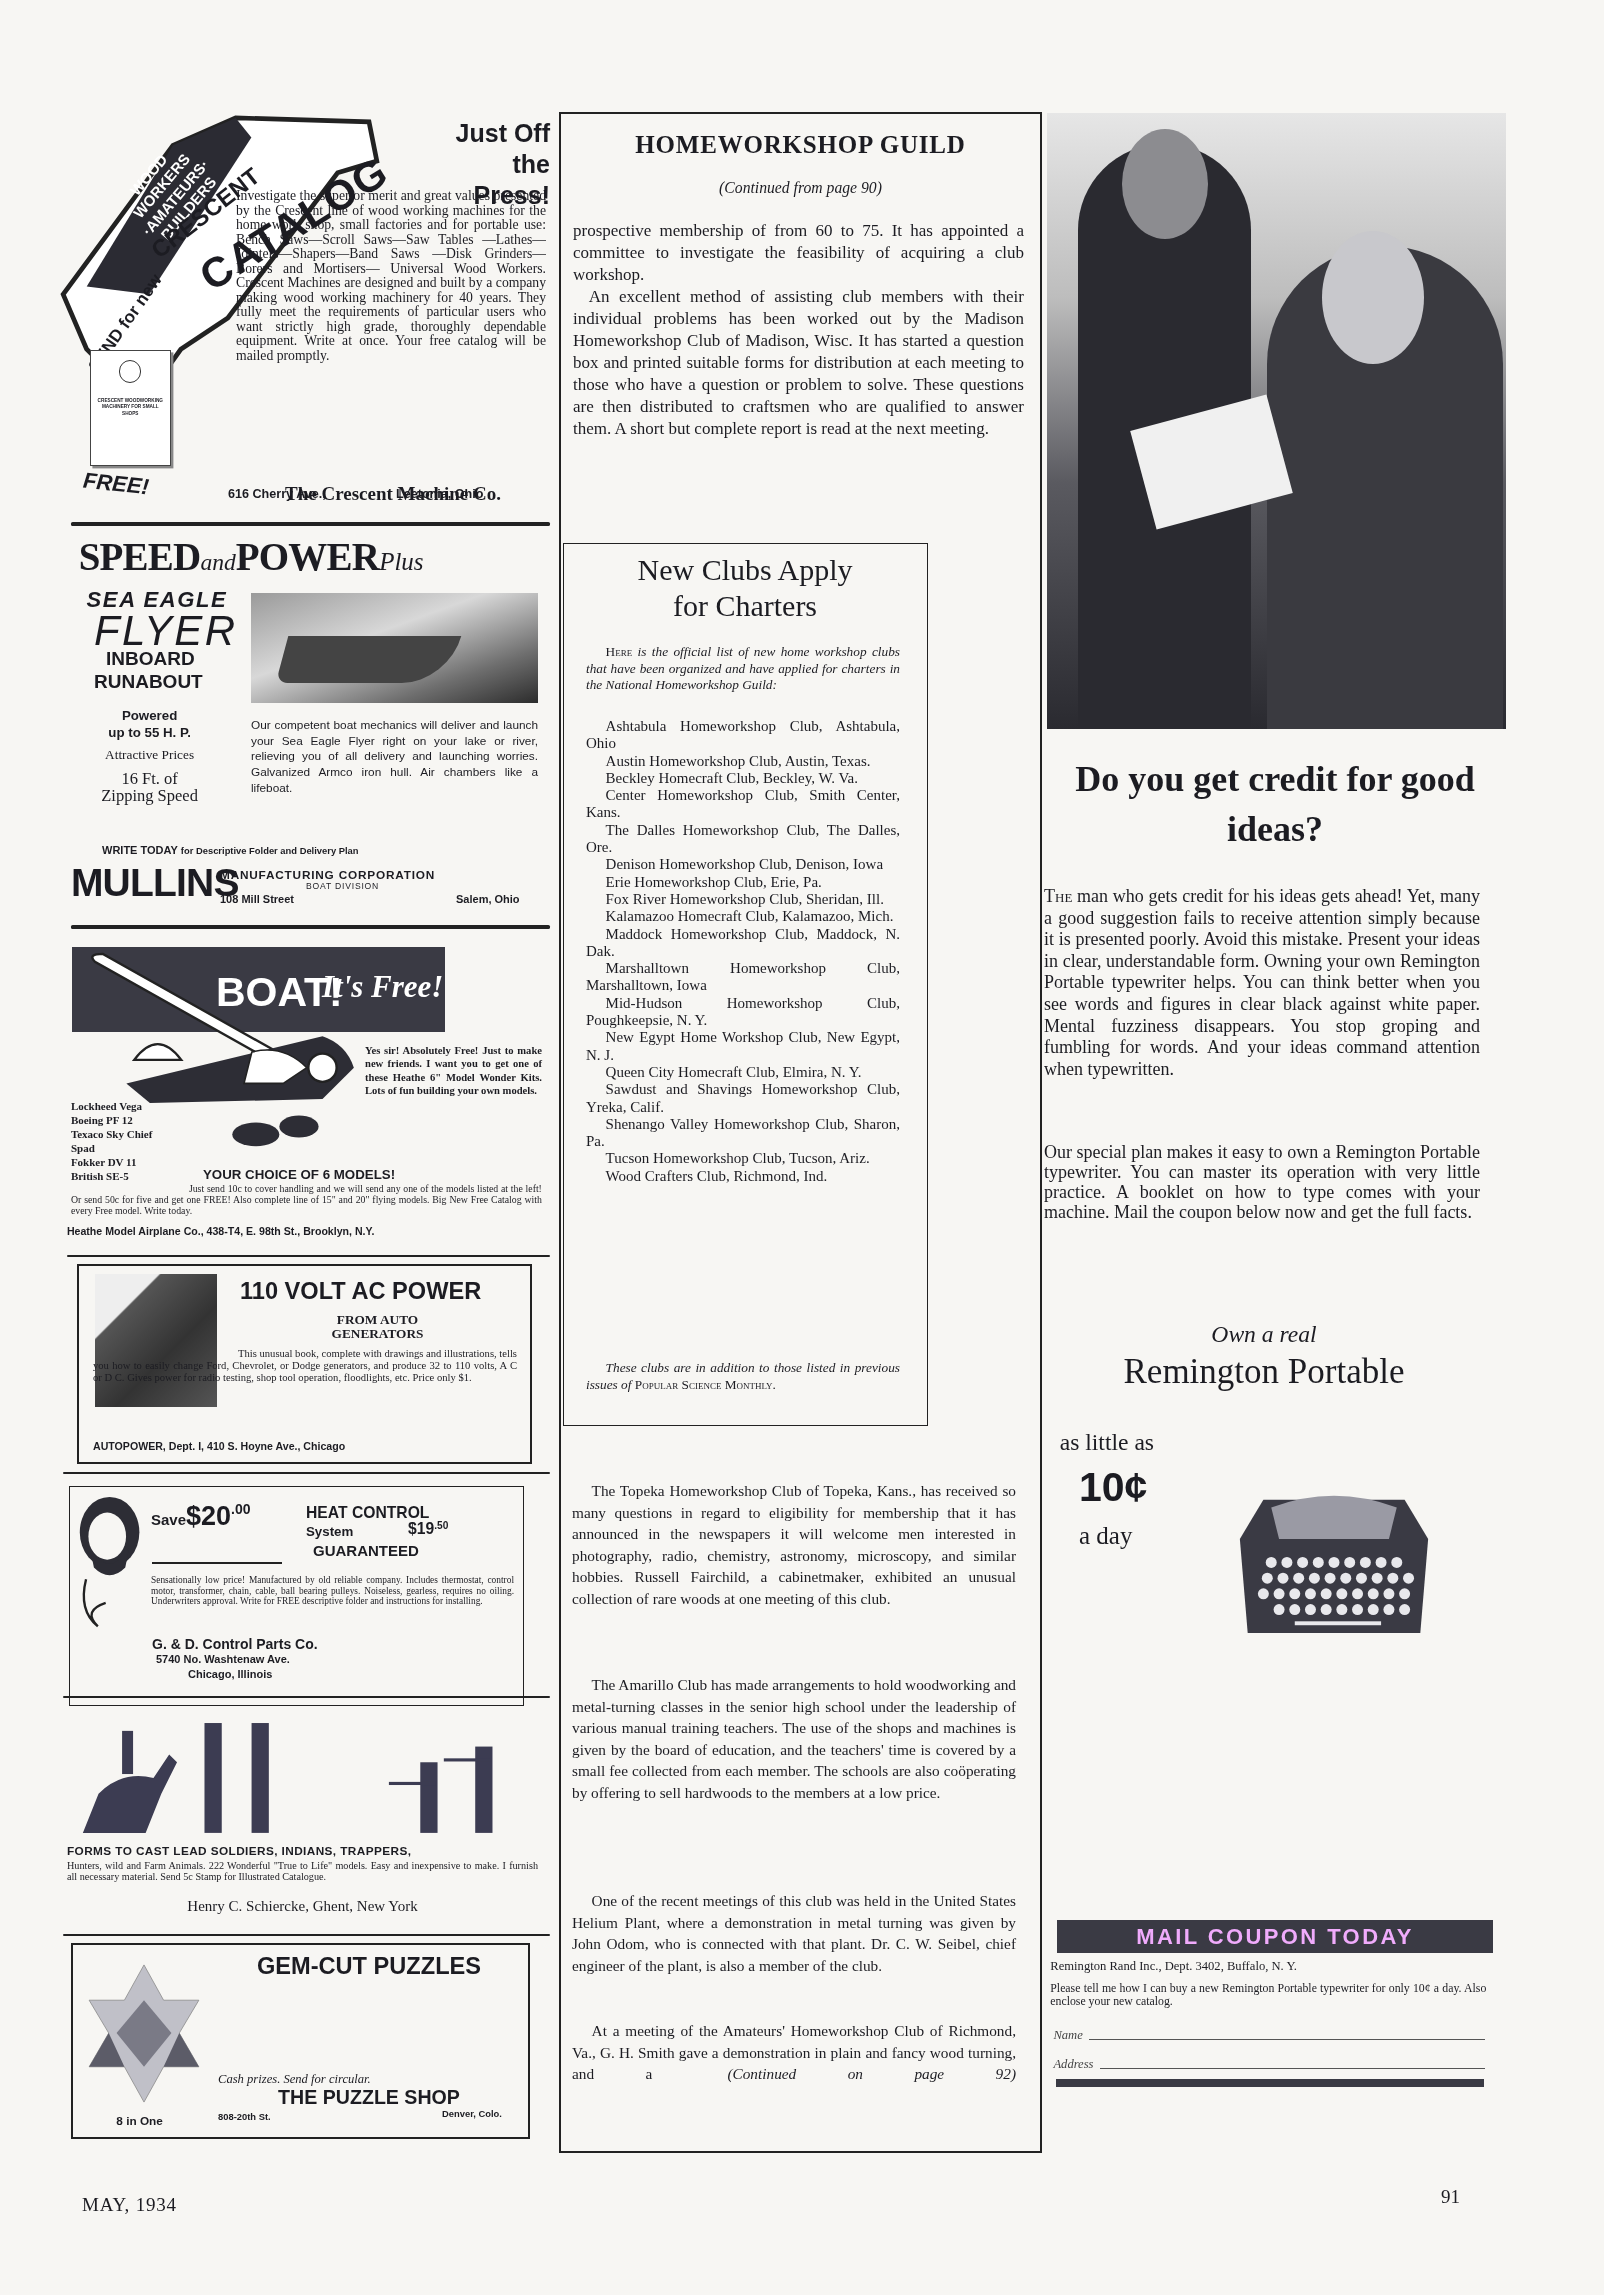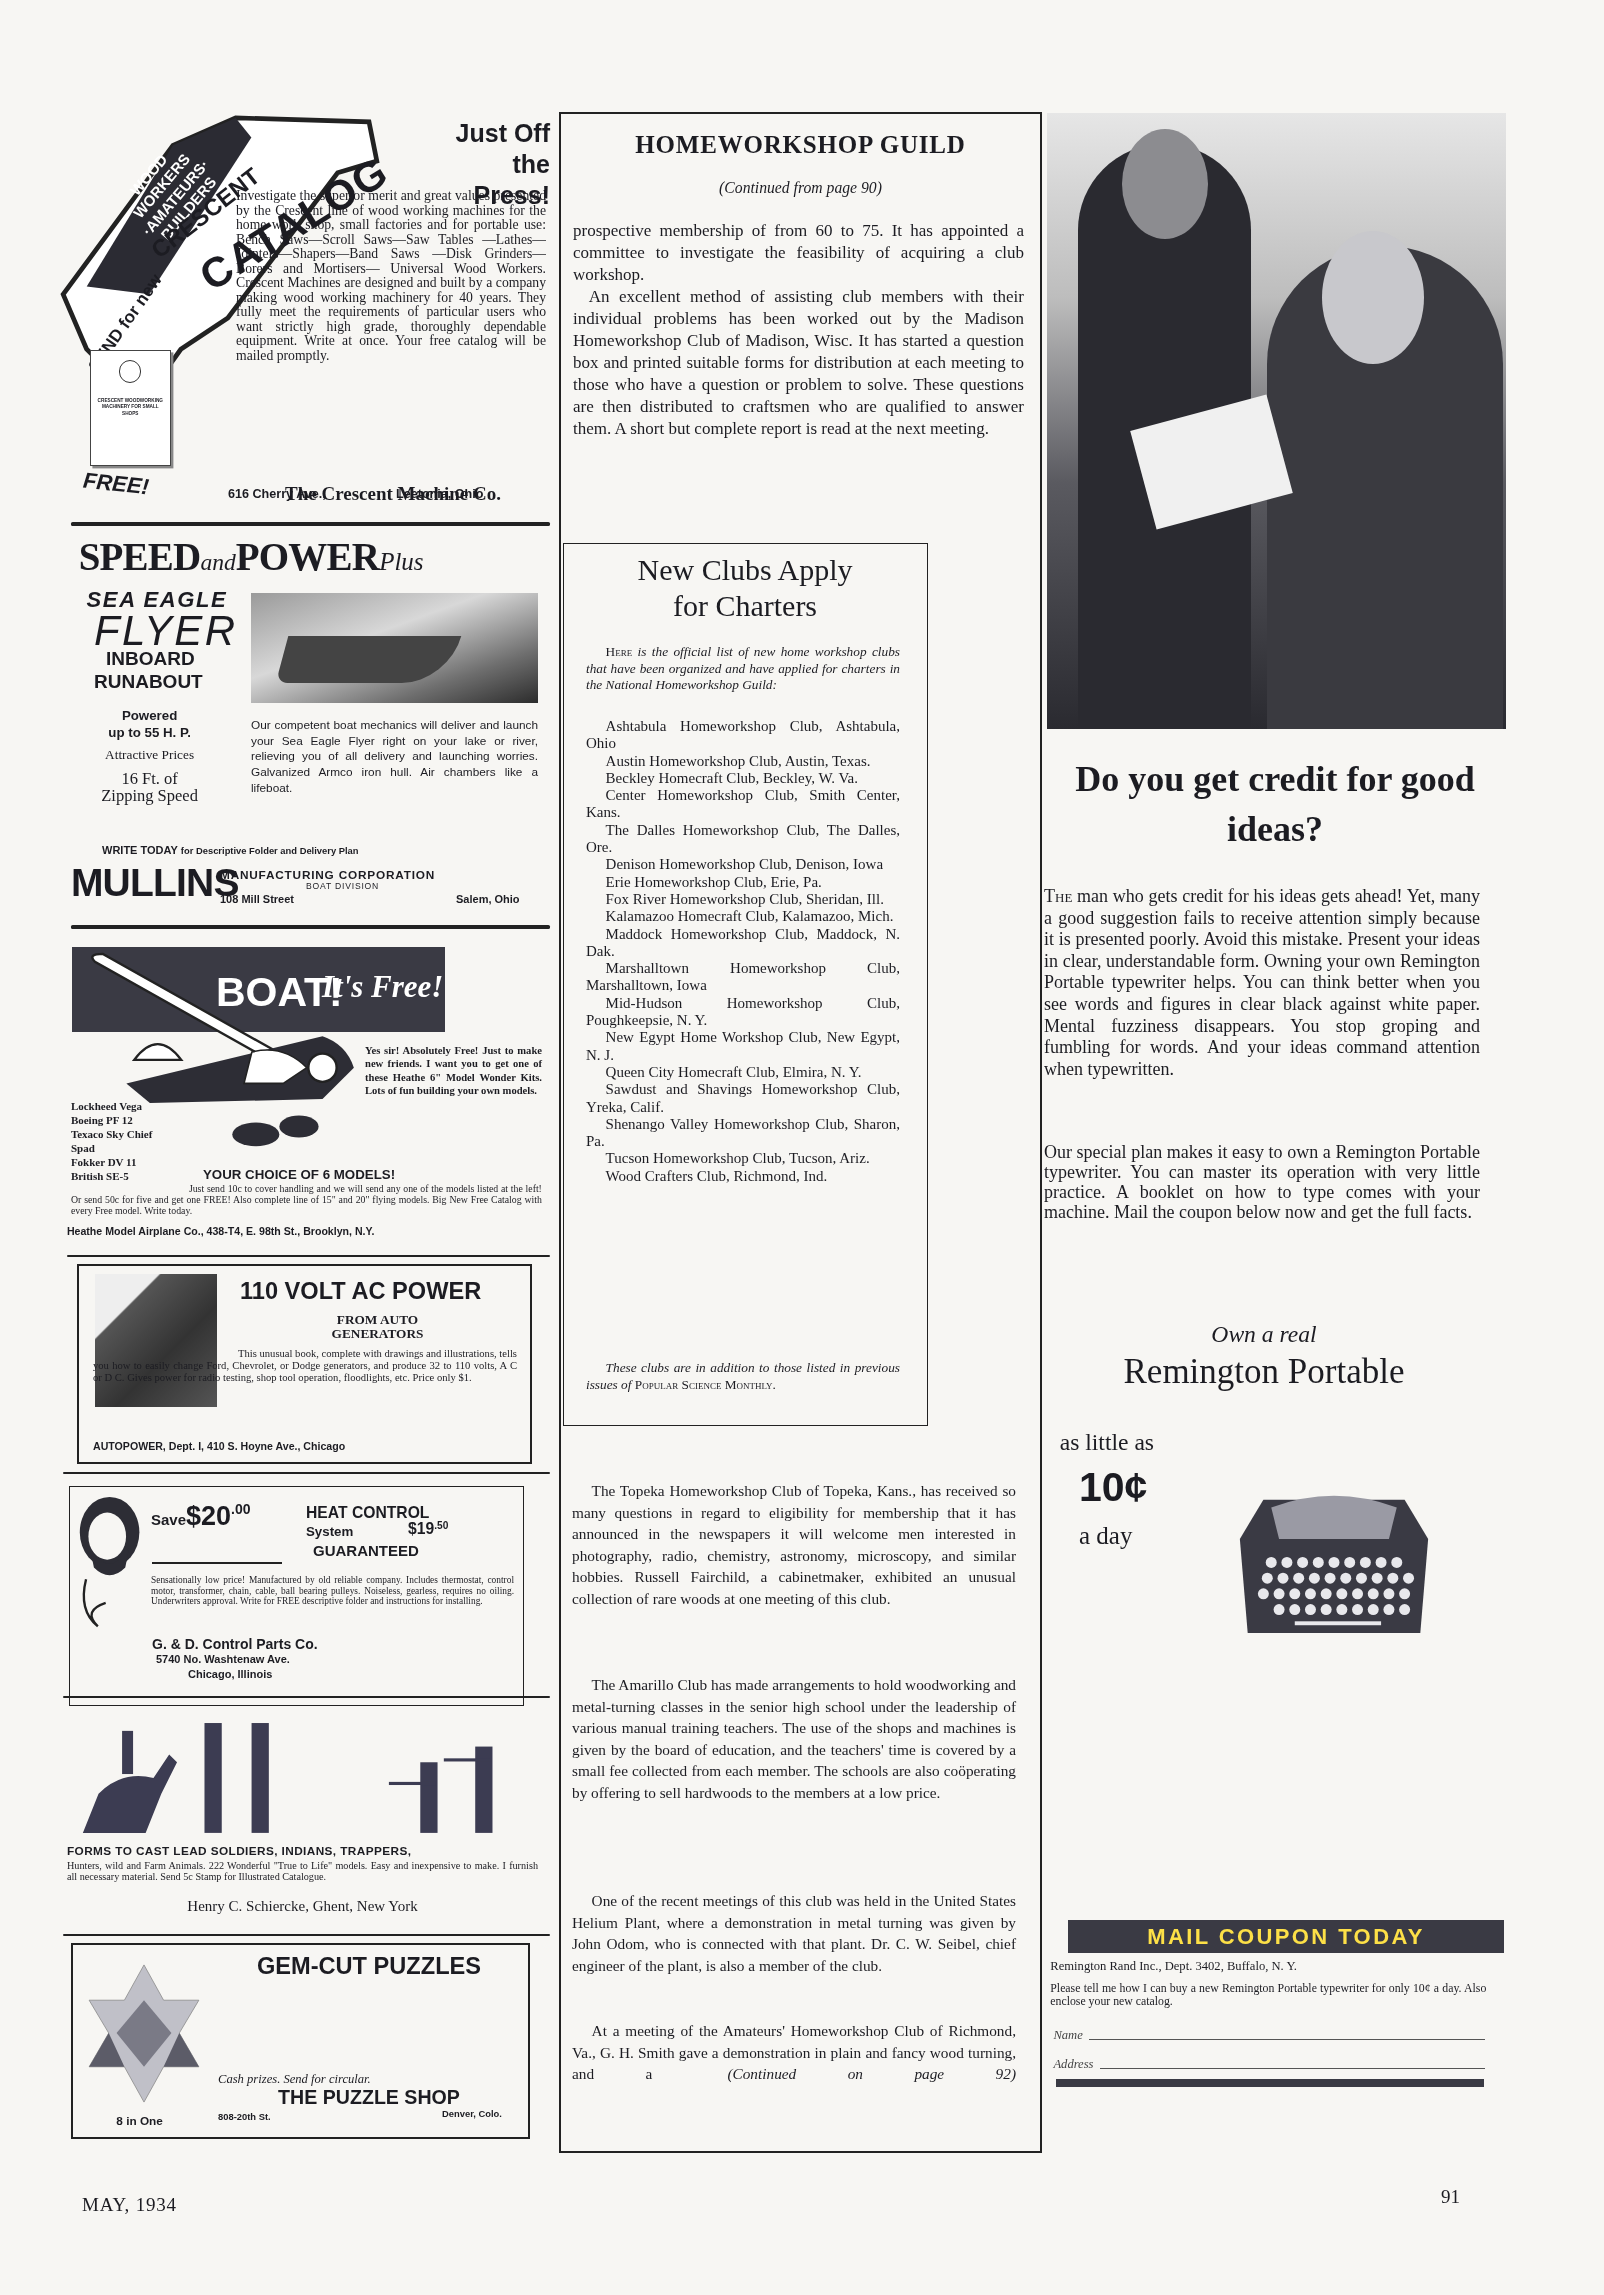--- a/index.html
+++ b/index.html
@@ -281,21 +281,21 @@
         <circle cx="100" cy="170" r="7"></circle>
         <circle cx="120" cy="170" r="7"></circle>
         <circle cx="140" cy="170" r="7"></circle>
         <circle cx="160" cy="170" r="7"></circle>
         <circle cx="180" cy="170" r="7"></circle>
         <circle cx="200" cy="170" r="7"></circle>
         <circle cx="220" cy="170" r="7"></circle>
       <rect x="80" y="185" width="110" height="5"></rect>
     </g>
   </svg>
-  <div class="abs dark center sans" style="left:24px;top:1810px;width:436px;height:33px;line-height:33px;color:#fde047;font-weight:900;font-size:22px;letter-spacing:2.4px;">MAIL COUPON TODAY</div>
+  <div class="abs dark center sans" style="left:13px;top:1810px;width:436px;height:33px;line-height:33px;color:#f0abfc;font-weight:900;font-size:22px;letter-spacing:2.4px;">MAIL COUPON TODAY</div>
   <div class="abs serif" style="left:6.3px;top:1849px;font-size:12.6px;">Remington Rand Inc., Dept. 3402, Buffalo, N. Y.</div>
   <p class="abs serif just" style="left:6.3px;top:1872px;width:436px;font-size:11.8px;line-height:13.3px;">Please tell me how I can buy a new Remington Portable typewriter for only 10¢ a day. Also enclose your new catalog.</p>
   <div class="abs" style="left:9.4px;top:1914px;width:432px;height:19px;display:flex;align-items:flex-end;">
     <span class="serif ital" style="font-size:12.6px;color:#444;">Name</span>
     <span style="flex:1;border-bottom:0.8px solid #555;margin-left:6.3px;margin-bottom:3.1px;"></span>
   </div>
   <div class="abs" style="left:9.4px;top:1943px;width:432px;height:19px;display:flex;align-items:flex-end;">
     <span class="serif ital" style="font-size:12.6px;color:#444;">Address</span>
     <span style="flex:1;border-bottom:0.8px solid #555;margin-left:6.3px;margin-bottom:3.1px;"></span>
   </div>

